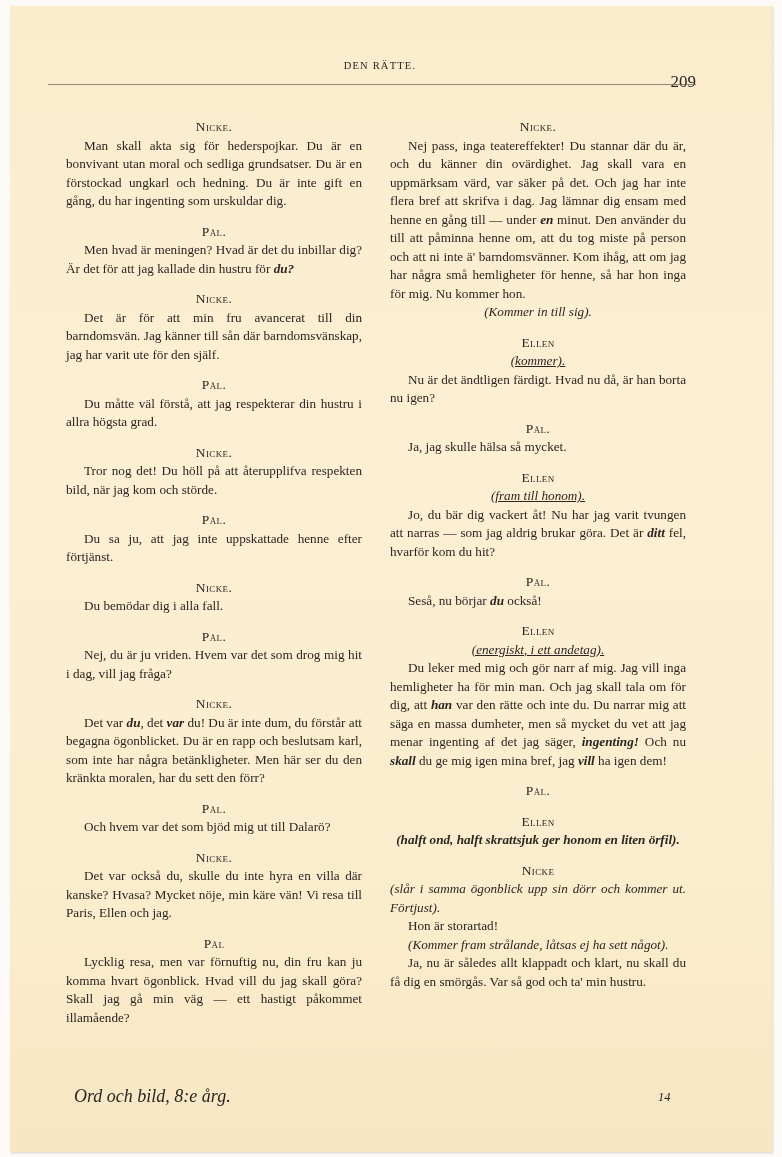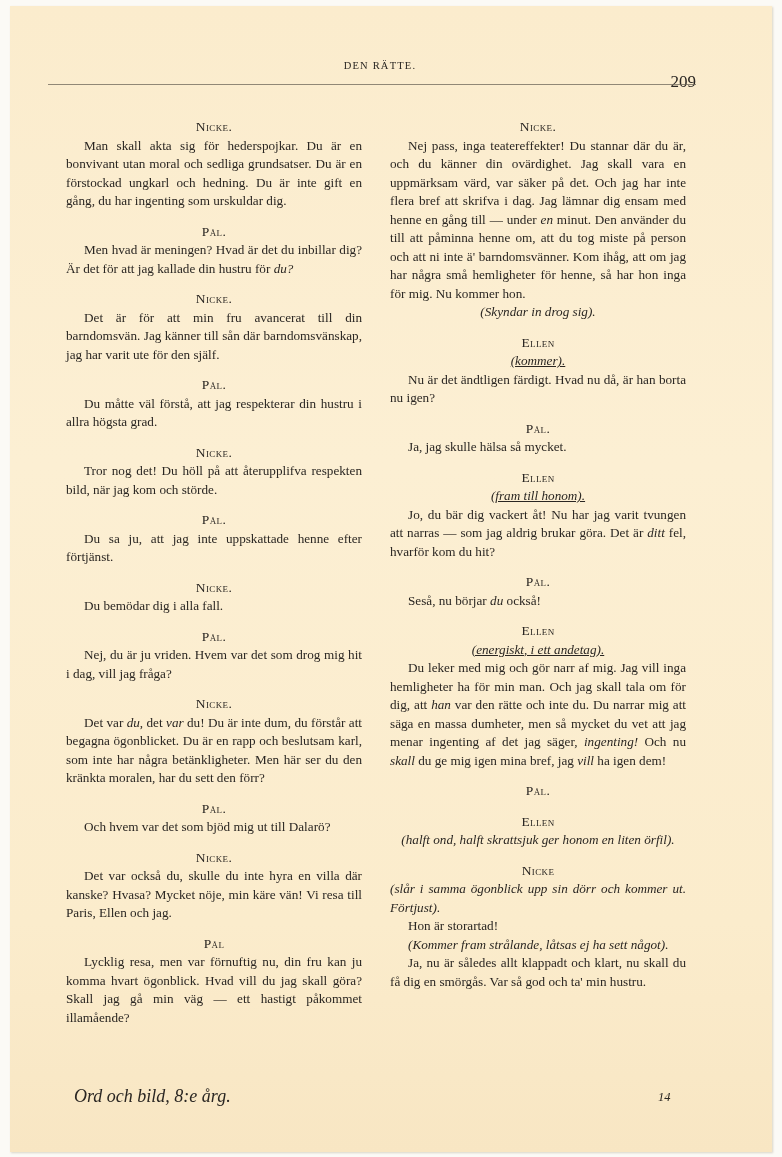--- a/index.html
+++ b/index.html
@@ -34,21 +34,21 @@
   .speaker {
     text-align: center; font-variant: small-caps; font-size: 13.5px; letter-spacing: 0.4px;
     margin-top: 12px; margin-bottom: 0;
   }
   .speaker.first { margin-top: 0; }
   .direction { text-align: center; font-style: italic; text-decoration: underline; }
   .speech { text-align: justify; text-indent: 18px; margin: 0; }
   .stage { text-align: justify; text-indent: 18px; margin: 0; font-style: italic; }
   .stage.noindent { text-indent: 0; }
   .stage-center { text-align: center; font-style: italic; margin: 0; }
-  em { font-style: italic; }
+  em { font-style: italic; font-weight: bold; }
   .footer-left {
     position: absolute; left: 64px; top: 1080px; font-style: italic; font-size: 18px;
   }
   .signature {
     position: absolute; left: 648px; top: 1084px; font-size: 12.5px; font-style: italic;
   }
 </style>
 </head>
 <body>
 
@@ -81,21 +81,21 @@
       <div class="speaker">Pål.</div>
       <p class="speech">Och hvem var det som bjöd mig ut till Dalarö?</p>
       <div class="speaker">Nicke.</div>
       <p class="speech">Det var också du, skulle du inte hyra en villa där kanske? Hvasa? Mycket nöje, min käre vän! Vi resa till Paris, Ellen och jag.</p>
       <div class="speaker">Pål</div>
       <p class="speech">Lycklig resa, men var förnuftig nu, din fru kan ju komma hvart ögonblick. Hvad vill du jag skall göra? Skall jag gå min väg — ett hastigt påkommet illamående?</p>
     </div>
   <div class="col right" id="col-right">
       <div class="speaker first">Nicke.</div>
       <p class="speech">Nej pass, inga teatereffekter! Du stannar där du är, och du känner din ovärdighet. Jag skall vara en uppmärksam värd, var säker på det. Och jag har inte flera bref att skrifva i dag. Jag lämnar dig ensam med henne en gång till — under <em>en</em> minut. Den använder du till att påminna henne om, att du tog miste på person och att ni inte ä' barndomsvänner. Kom ihåg, att om jag har några små hemligheter för henne, så har hon inga för mig. Nu kommer hon.</p>
-      <p class="stage-center">(Skyndar in drog sig).</p>
+      <p class="stage-center">(Kommer in till sig).</p>
       <div class="speaker">Ellen</div>
       <div class="direction">(kommer).</div>
       <p class="speech">Nu är det ändtligen färdigt. Hvad nu då, är han borta nu igen?</p>
       <div class="speaker">Pål.</div>
       <p class="speech">Ja, jag skulle hälsa så mycket.</p>
       <div class="speaker">Ellen</div>
       <div class="direction">(fram till honom).</div>
       <p class="speech">Jo, du bär dig vackert åt! Nu har jag varit tvungen att narras — som jag aldrig brukar göra. Det är <em>ditt</em> fel, hvarför kom du hit?</p>
       <div class="speaker">Pål.</div>
       <p class="speech">Seså, nu börjar <em>du</em> också!</p>

